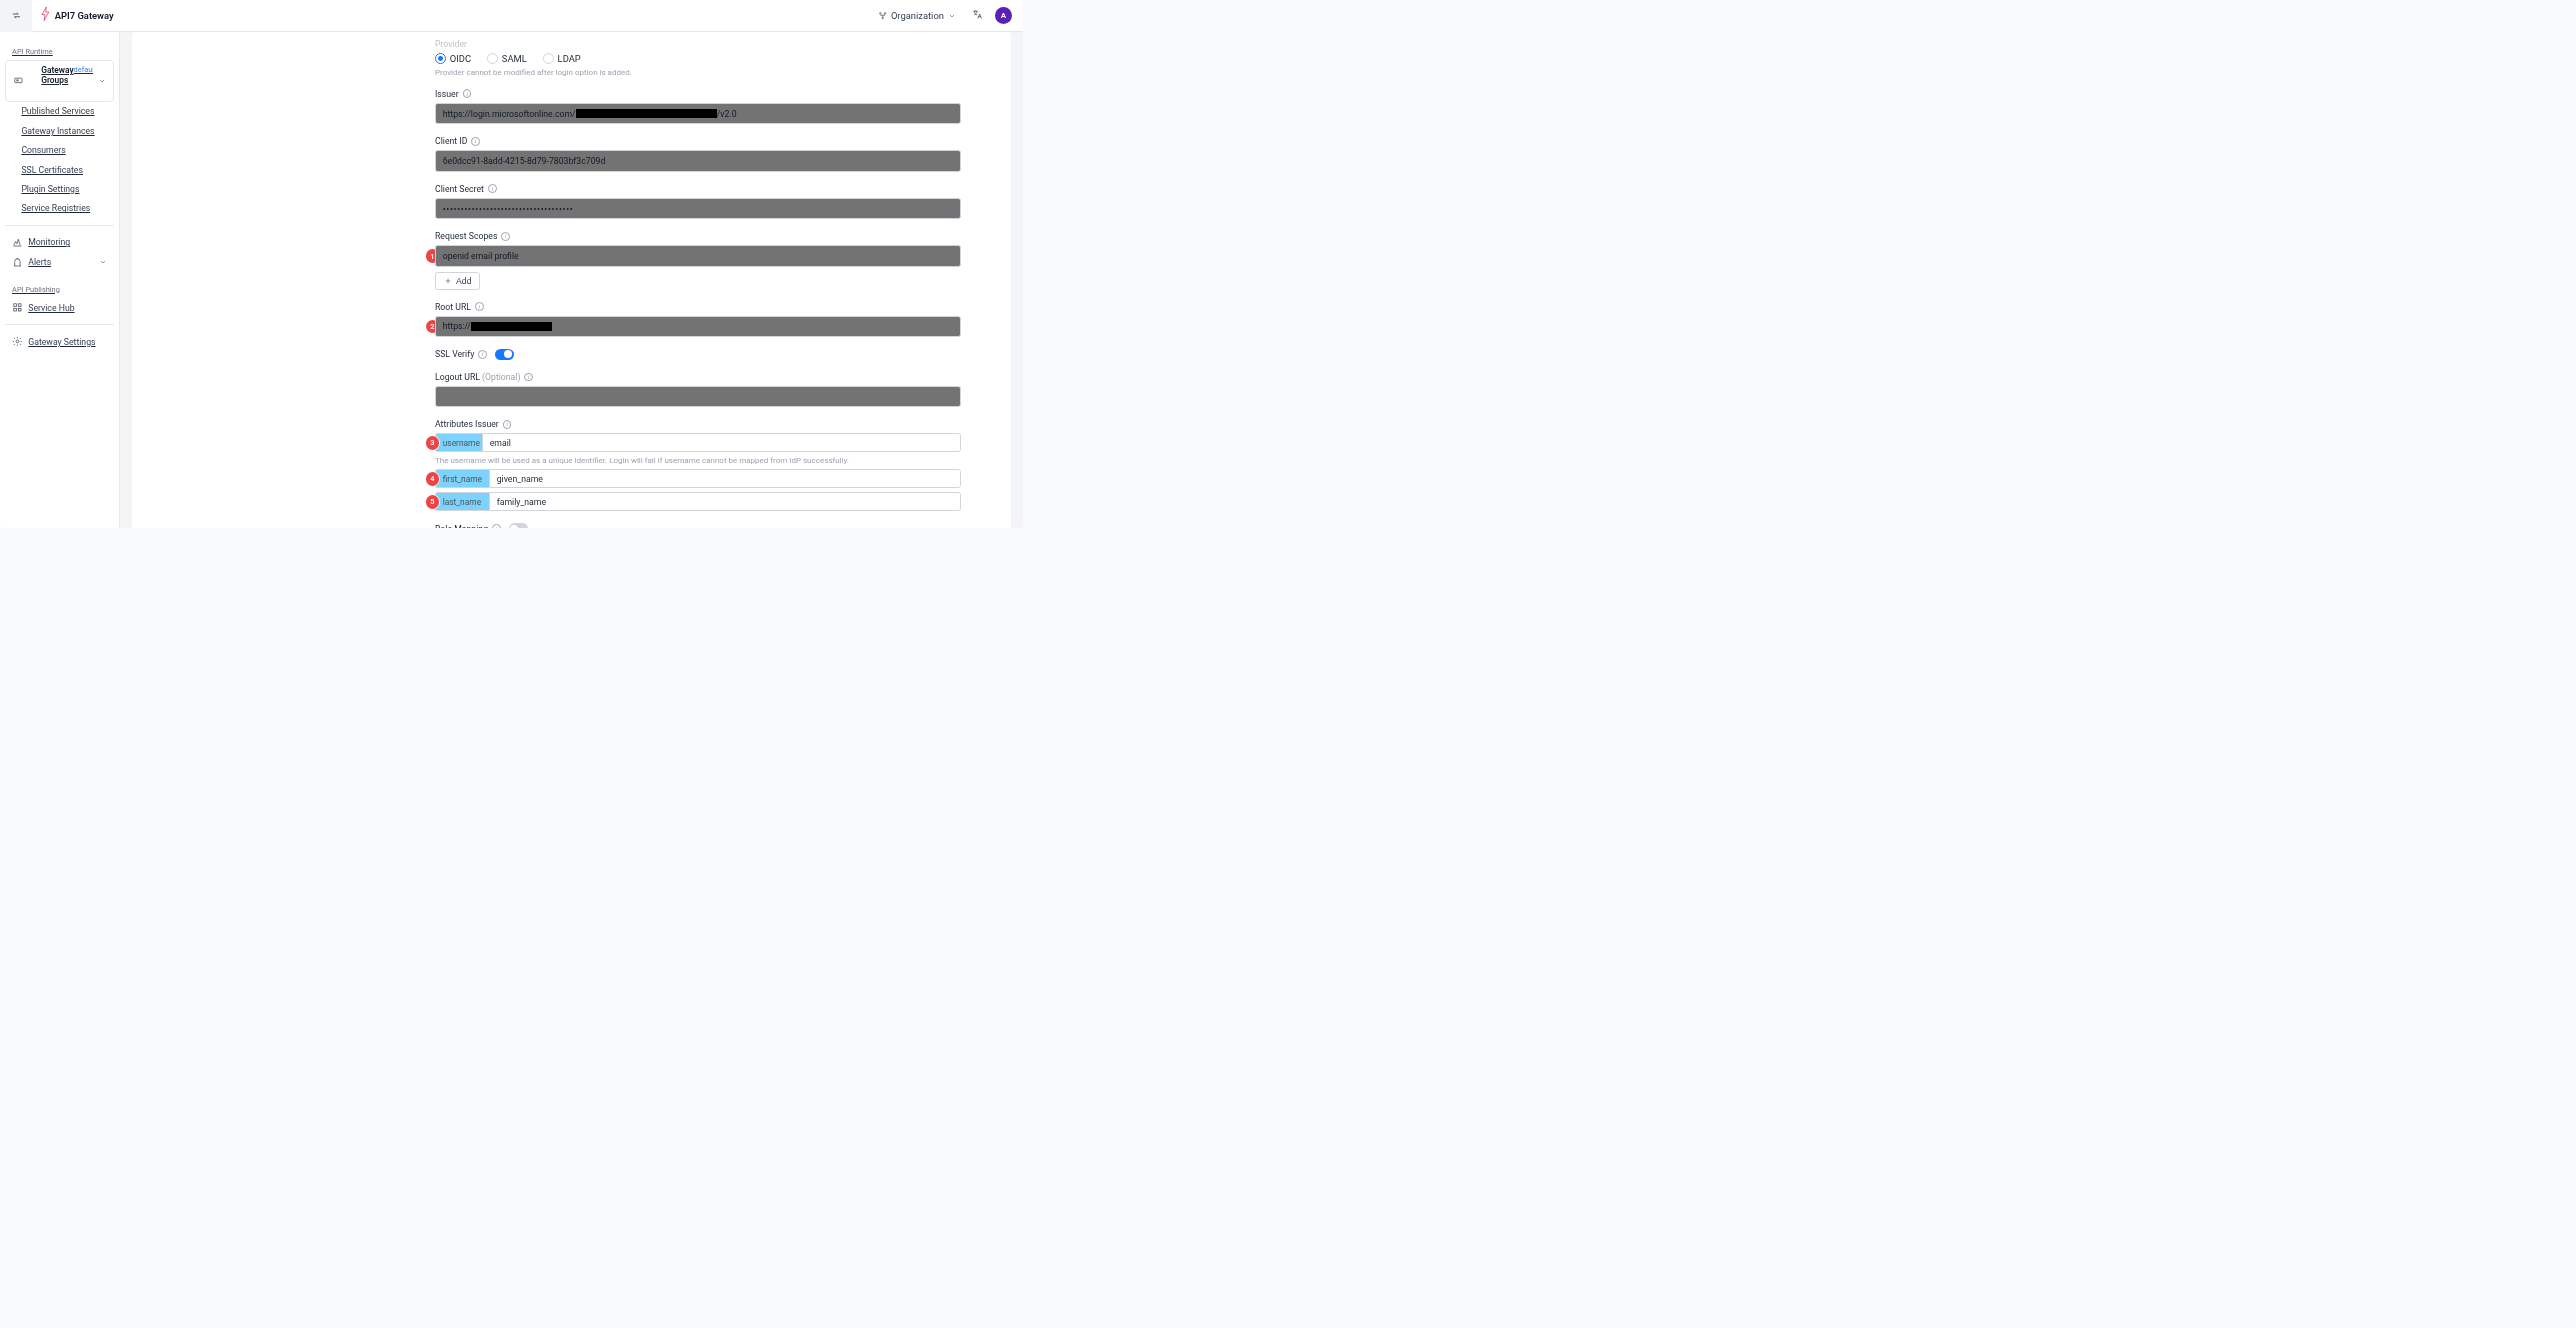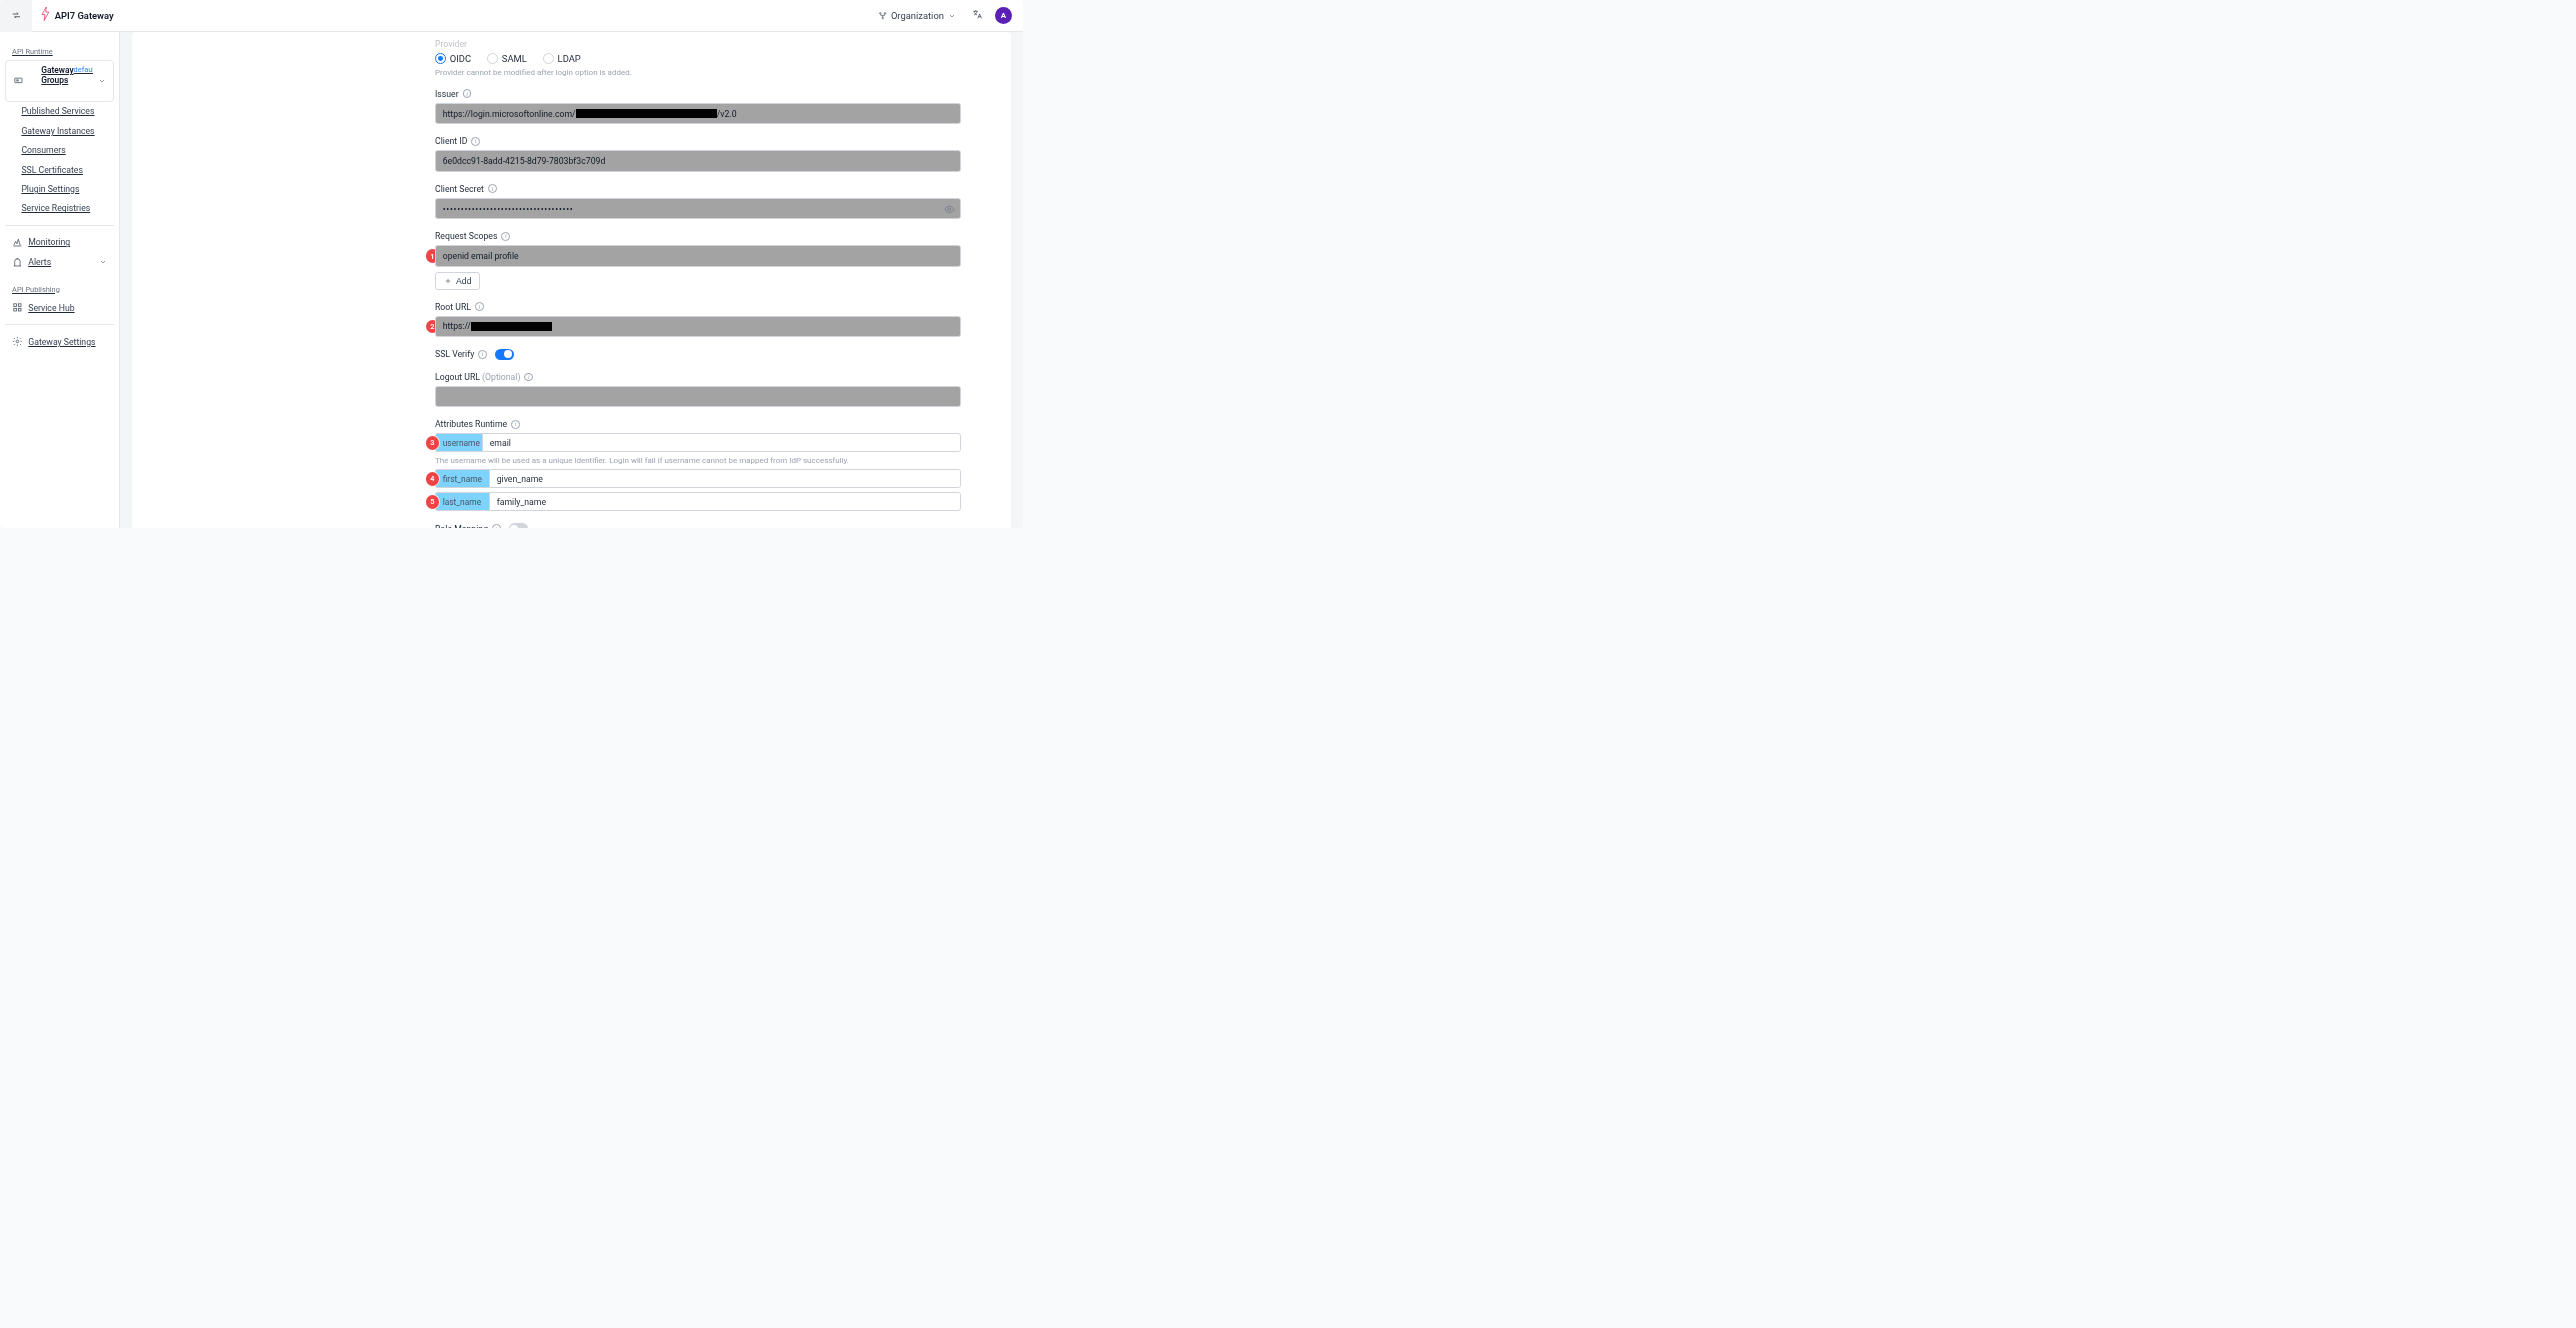--- a/index.html
+++ b/index.html
@@ -41,21 +41,21 @@
 .field-label { font-size: 8.7px; color: #1f2937; }
 .field-label .opt { color: #9ca3af; }
 .help-text { color: #9ca3af; font-size: 8px; margin-top: 4px; }
 
 .radio-row { display: flex; align-items: center; gap: 16px; }
 .radio-item { display: flex; align-items: center; gap: 4px; text-align: center; }
 .radio { width: 10.8px; height: 10.8px; border-radius: 50%; border: 1.3px solid #d1d5db; display: inline-block; position: relative; }
 .radio.checked { border-color: #1677ff; }
 .radio.checked::after { content: ""; position: absolute; inset: 2px; border-radius: 50%; background: #1677ff; }
 
-.input { width: 526px; height: 21.5px; border: 0.7px solid #d1d5db; border-radius: 2.7px; padding: 0 6.7px; background: #a3a3a3; display: flex; align-items: center; font-size: 8.7px; color: #111827; position: relative; }
+.input { width: 526px; height: 21.5px; border: 0.7px solid #d1d5db; border-radius: 2.7px; padding: 0 6.7px; background: #737373; display: flex; align-items: center; font-size: 8.7px; color: #111827; position: relative; }
 .input.secret { letter-spacing: 0.7px; }
 .input .eye { position: absolute; right: 5.4px; top: 4.7px; color: #6b7280; }
 .input-wrap { position: relative; width: 526px; }
 .badge-num { position: absolute; left: -9.4px; top: 4px; width: 13.5px; height: 13.5px; border-radius: 50%; background: #ef4444; color: #fff; font-size: 7.4px; font-weight: 600; display: flex; align-items: center; justify-content: center; box-shadow: 0 0 0 0.7px #fff; }
 
 .redact { background: #000; display: inline-block; height: 9.4px; vertical-align: middle; }
 
 .add-btn { display: inline-flex; align-items: center; gap: 4px; border: 0.7px solid #d1d5db; background: #fff; border-radius: 2.7px; padding: 2.7px 8px; margin-top: 5.4px; font-size: 8.7px; color: #374151; cursor: pointer; }
 
 .toggle { width: 19px; height: 10.8px; border-radius: 672px; position: relative; background: #d1d5db; display: inline-block; vertical-align: middle; }
@@ -290,21 +290,21 @@
 
         
         <div class="field-label-row">
           <span class="field-label"><span>Logout URL</span> <span class="opt">(Optional)</span></span>
           <span class="info-icon">i</span>
         </div>
         <div class="input"></div>
 
         
         <div class="field-label-row">
-          <span class="field-label">Attributes Runtime</span>
+          <span class="field-label">Attributes Issuer</span>
           <span class="info-icon">i</span>
         </div>
 
         <div class="kv-row">
           <span class="badge-num">3</span>
           <div class="kv-key">username</div>
           <div class="kv-val">
               <span>email</span>
             </div>
         </div>

